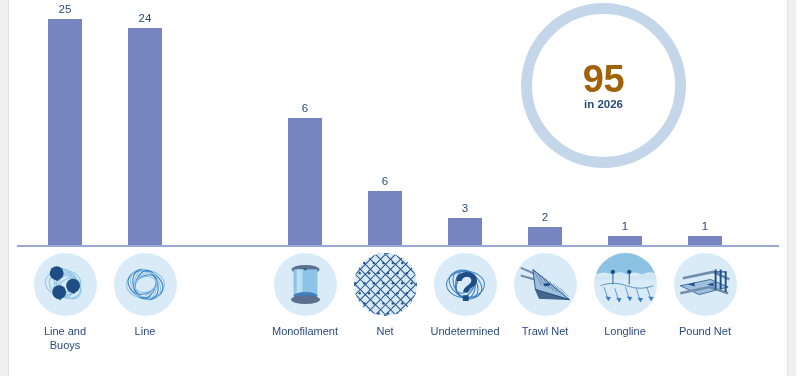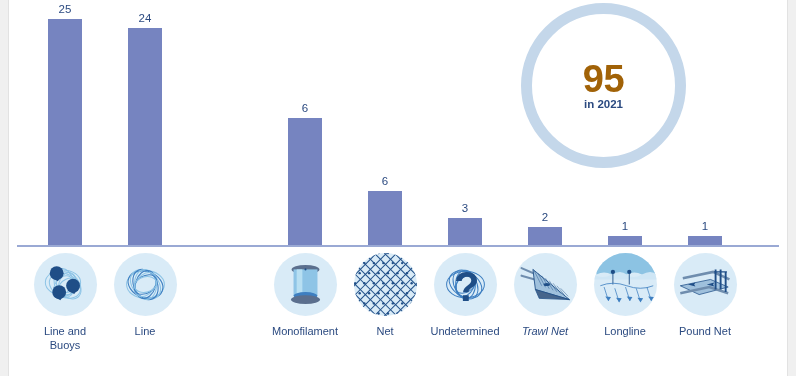--- a/index.html
+++ b/index.html
@@ -172,21 +172,21 @@
         </div>
         <div class="bar-slot" style="left: 656px;">
           <div class="bar" title="Pound Net: 1" style="height: 9px; background: rgb(118, 132, 192);"></div>
           <div class="bar-value" style="bottom: 13px; color: rgb(43, 74, 128);">1</div>
         </div>
       </div>
     <div class="baseline"></div>
 
     <div class="kpi">
       <div class="kpi-number">95</div>
-      <div class="kpi-line2">in 2021</div>
+      <div class="kpi-line2">in 2026</div>
     </div>
 
     <div class="cat-strip" id="catstrip">
         <div class="cat" style="left: 96px;">
           <div class="icon-circle" style="background: rgb(217, 235, 247);"><svg viewBox="0 0 100 100" width="63" height="63">
               <g>
                 <ellipse cx="50" cy="50" rx="30" ry="22" fill="none" stroke="#8ec4e6" stroke-width="1.7" transform="rotate(0 50 50)"></ellipse>
                 <ellipse cx="50" cy="50" rx="28.5" ry="20.8" fill="none" stroke="#3e7fc1" stroke-width="1.7" transform="rotate(21 50 50)"></ellipse>
                 <ellipse cx="50" cy="50" rx="27" ry="19.6" fill="none" stroke="#8ec4e6" stroke-width="1.7" transform="rotate(42 50 50)"></ellipse>
                 <ellipse cx="50" cy="50" rx="25.5" ry="18.4" fill="none" stroke="#3e7fc1" stroke-width="1.7" transform="rotate(63 50 50)"></ellipse>
@@ -346,21 +346,21 @@
                 <path d="M38 32 L50 54.4" stroke="#1f4e87" stroke-width="0.7"></path>
                 <path d="M44 36 L56 56.8" stroke="#1f4e87" stroke-width="0.7"></path>
                 <path d="M50 40 L62 59.2" stroke="#1f4e87" stroke-width="0.7"></path>
                 <path d="M56 44 L68 61.6" stroke="#1f4e87" stroke-width="0.7"></path>
                 <path d="M62 48 L74 64" stroke="#1f4e87" stroke-width="0.7"></path>
                 <path d="M68 52 L80 66.4" stroke="#1f4e87" stroke-width="0.7"></path>
                 <path d="M74 56 L86 68.8" stroke="#1f4e87" stroke-width="0.7"></path>
                 <ellipse cx="52" cy="50" rx="5" ry="2.4" fill="#1f4e87"></ellipse>
               </g>
             </svg></div>
-          <div class="cat-label" style="color: rgb(43, 74, 128); font-style: italic;">Trawl Net</div>
+          <div class="cat-label" style="color: rgb(43, 74, 128);">Trawl Net</div>
         </div>
         <div class="cat" style="left: 656px;">
           <div class="icon-circle" style="background: rgb(217, 235, 247);"><svg viewBox="0 0 100 100" width="63" height="63">
               <g>
                 <path d="M10 52 L58 42 L86 54 L40 66 Z" fill="#9fc0dc" stroke="#1f4e87" stroke-width="1.2"></path>
                 <path d="M14 40 L62 30 L88 42" stroke="#6f8dae" stroke-width="4" fill="none"></path>
                 <path d="M10 64 L56 54 L86 64" stroke="#6f8dae" stroke-width="4" fill="none"></path>
                 <path d="M66 26 L66 58" stroke="#1f4e87" stroke-width="3"></path>
                 <path d="M74 26 L74 58" stroke="#1f4e87" stroke-width="3"></path>
                 <path d="M82 30 L82 62" stroke="#1f4e87" stroke-width="3"></path>

